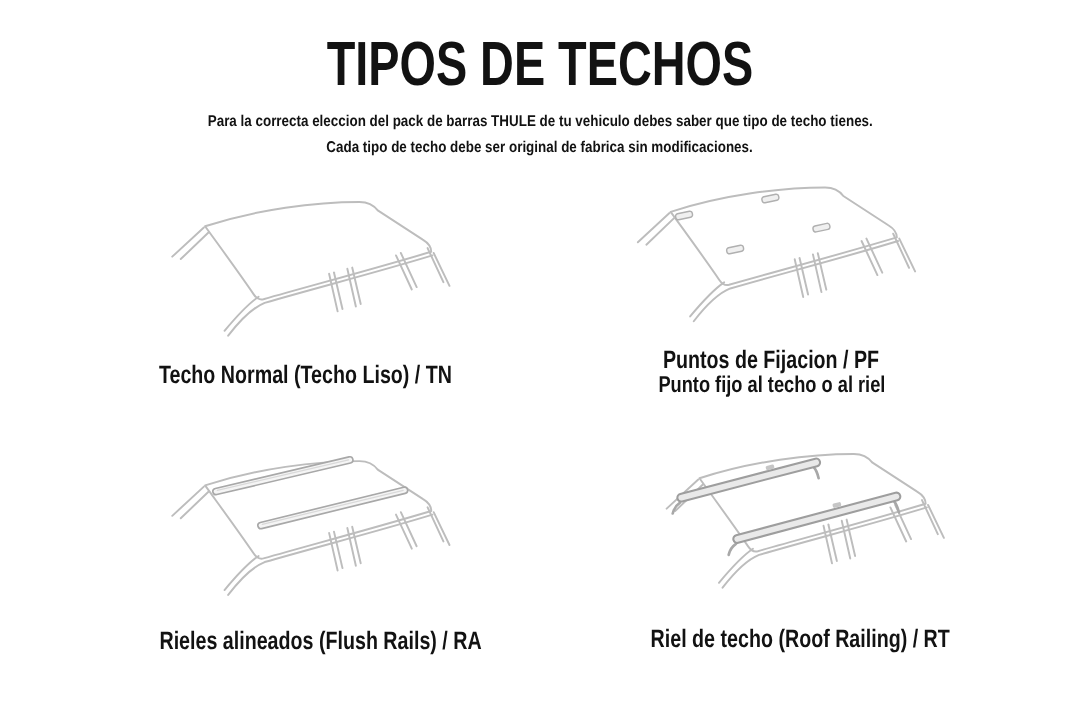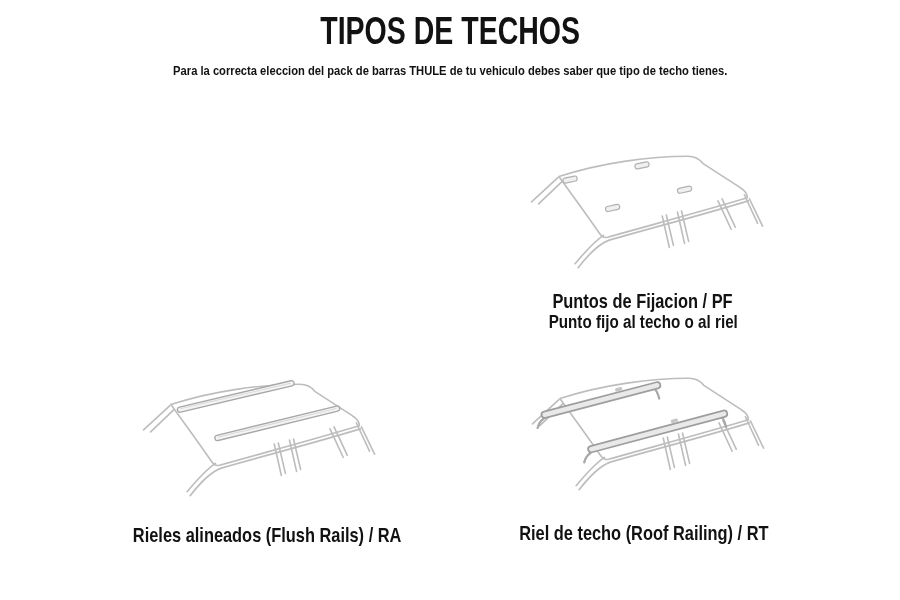--- a/index.html
+++ b/index.html
@@ -6,50 +6,51 @@
     --bg:#ffffff;
     --text:#121212;
     --line:#bdbdbd;
   }
   html,body{margin:0;padding:0;background:var(--bg);}
   .page{
     position:relative;width:900px;height:600px;background:var(--bg);
     font-family:"Liberation Sans",sans-serif;color:var(--text);overflow:hidden;
   }
   .title{
-    margin:0;padding-top:12px;text-align:center;
-    font-size:38px;font-weight:700;line-height:1.02;white-space:nowrap;
+    margin:0;padding-top:28px;text-align:center;
+    font-size:52px;font-weight:700;line-height:1.02;white-space:nowrap;
   }
   .squeeze{display:inline-block;transform:scaleX(.75);transform-origin:50% 50%;white-space:nowrap;}
   .intro{margin-top:9px;font-size:13px;font-weight:600;line-height:22px;text-align:center;}
   .intro .squeeze{transform:scaleX(.86);}
   .quad{position:absolute;text-align:center;}
   .q1{left:95px;top:148px;width:320px;}
   .q2{left:483px;top:136px;width:320px;}
   .q3{left:95px;top:364px;width:320px;}
-  .q4{left:484px;top:358px;width:320px;}
+  .q4{left:507px;top:358px;width:320px;}
   .q3 .caption{margin-top:6px;text-align:center;}
   .q4 .caption{margin-top:10px;}
   .illu{display:block;margin:0 auto;}
   .illu use, .illu .inherit-stroke{stroke:var(--line);}
   .caption{font-size:21px;font-weight:700;line-height:25px;white-space:nowrap;}
   .caption .squeeze{transform:scaleX(.78);}
   .subcaption{font-size:19px;font-weight:700;line-height:18px;white-space:nowrap;}
   .subcaption .squeeze{transform:scaleX(.8);}
   .defs-holder{position:absolute;width:0;height:0;overflow:hidden;}
 </style>
 </head>
 <body>
 
 <div class="page">
 
   <h1 class="title"><span class="squeeze">TIPOS DE TECHOS</span></h1>
 
   <div class="intro">
     <div><span class="squeeze">Para la correcta eleccion del pack de barras THULE de tu vehiculo debes saber que tipo de techo tienes.</span></div>
+    <div><span class="squeeze">Cada tipo de techo debe ser original de fabrica sin modificaciones.</span></div>
   </div>
 
   <svg class="defs-holder" aria-hidden="true">
     <defs>
       <g id="roof-base" fill="none" stroke-width="1.6" stroke-linecap="round" stroke-linejoin="round">
 
         <path d="M57,40 C100,26 148,20 184,20 C191,20 196,23 199,27 L236,51 C241,54 243,57 243,61 C196,75 151,87 105,100 C101,101 99,99 97,96 C84,77 70,58 57,40 Z"></path>
 
         <path d="M56,41 L30,65"></path>
         <path d="M60,45 L37,67"></path>
@@ -64,20 +65,27 @@
 
         <path d="M214,64 L227,92"></path>
         <path d="M218,62 L231,90"></path>
 
         <path d="M240,58 L253,86"></path>
         <path d="M245,62 L258,89"></path>
       </g>
     </defs>
   </svg>
 
+  <div class="quad q1">
+    <svg class="illu" width="290" height="152" viewBox="0 0 280 150">
+      <use href="#roof-base"></use>
+    </svg>
+    <div class="caption"><span class="squeeze">Techo Normal (Techo Liso) / TN</span></div>
+    <div class="subcaption"><span class="squeeze"></span></div>
+  </div>
 
   <div class="quad q2">
     <svg class="illu" width="290" height="152" viewBox="0 0 280 150">
       <use href="#roof-base"></use>
       <g fill="#f0f0f0" stroke="#b0b0b0" stroke-width="1.2">
         <rect x="-7" y="-2.5" width="14" height="5" rx="2" transform="translate(68,43) rotate(-12)"></rect>
         <rect x="-7" y="-2.5" width="14" height="5" rx="2" transform="translate(139,29) rotate(-12)"></rect>
         <rect x="-7" y="-2.5" width="14" height="5" rx="2" transform="translate(110,71) rotate(-12)"></rect>
         <rect x="-7" y="-2.5" width="14" height="5" rx="2" transform="translate(181,53) rotate(-12)"></rect>
       </g>

